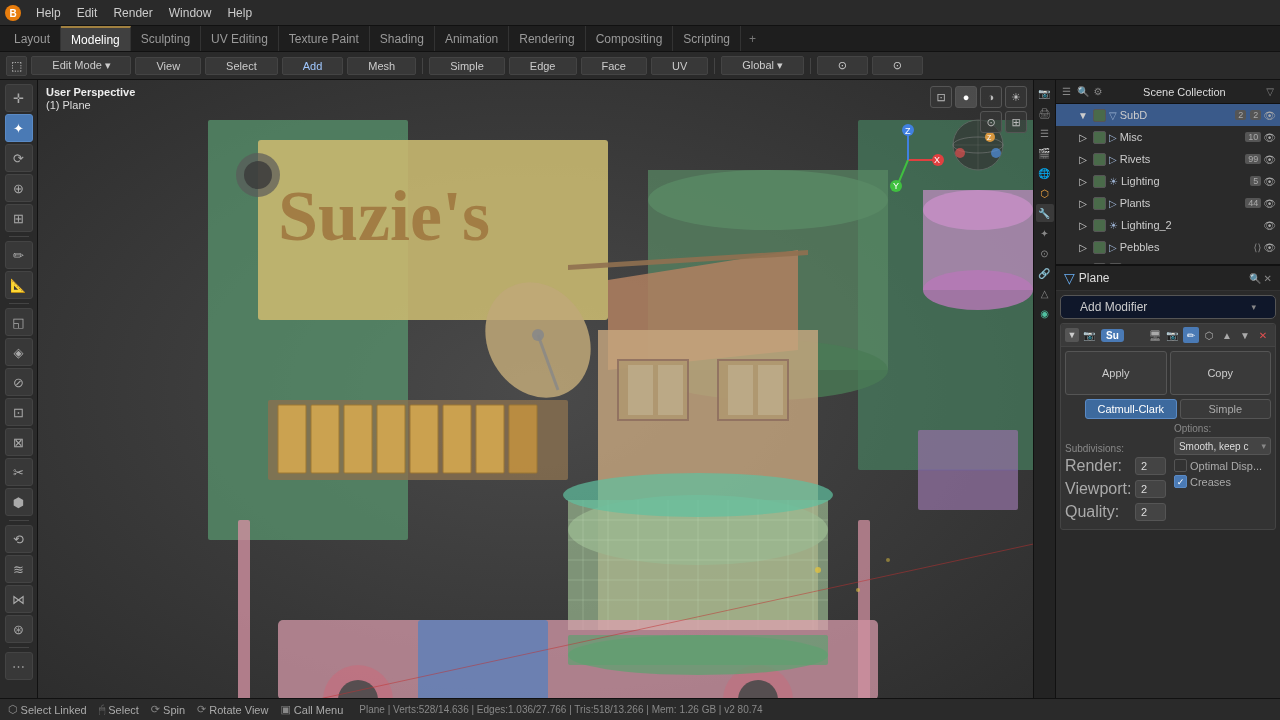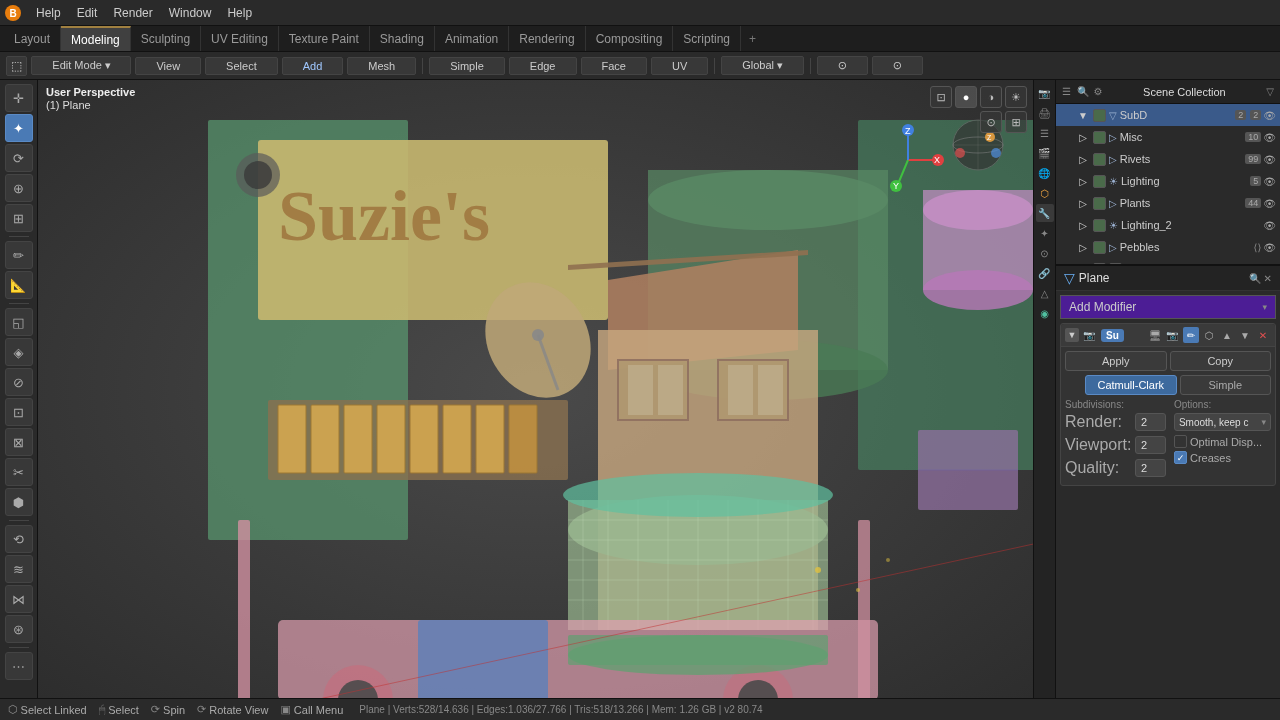--- a/index.html
+++ b/index.html
@@ -262,30 +262,30 @@
       align-items: center;
       gap: 4px;
     }
 
     
     .modifier-section {
       padding: 4px;
     }
     .add-modifier-btn {
       width: 100%;
-      background: #4c1d95;
+      background: #0f172a;
       border: 1px solid #555;
       color: #ccc;
-      padding: 4px 8px;
+      padding: 4px 19px;
       font-size: 12px;
       cursor: pointer;
       display: flex;
       align-items: center;
       justify-content: space-between;
-      border-radius: 0;
+      border-radius: 5px;
       margin-bottom: 4px;
     }
 
     
     .mod-card {
       background: #333;
       border: 1px solid #444;
       border-radius: 3px;
     }
     .mod-card-header {
@@ -340,21 +340,21 @@
     .mod-btn-row {
       display: flex;
       gap: 3px;
       margin-bottom: 4px;
     }
     .mod-btn {
       flex: 1;
       background: #3a3a3a;
       border: 1px solid #555;
       color: #ccc;
-      padding: 3px 6px;
+      padding: 15px 6px;
       font-size: 11px;
       cursor: pointer;
       border-radius: 3px;
       text-align: center;
     }
 
     
     .algo-row {
       display: flex;
       gap: 3px;
@@ -469,20 +469,21 @@
       font-size: 10px;
       color: #ddd;
       height: 18px;
       display: flex;
       align-items: center;
       justify-content: space-between;
     }
 
     .subdivisions-col {
       width: 50%;
+      margin-top: 20px;
     }
     .options-col {
       width: 50%;
       padding-left: 4px;
     }
 
     .two-col {
       display: flex;
       gap: 4px;
     }

